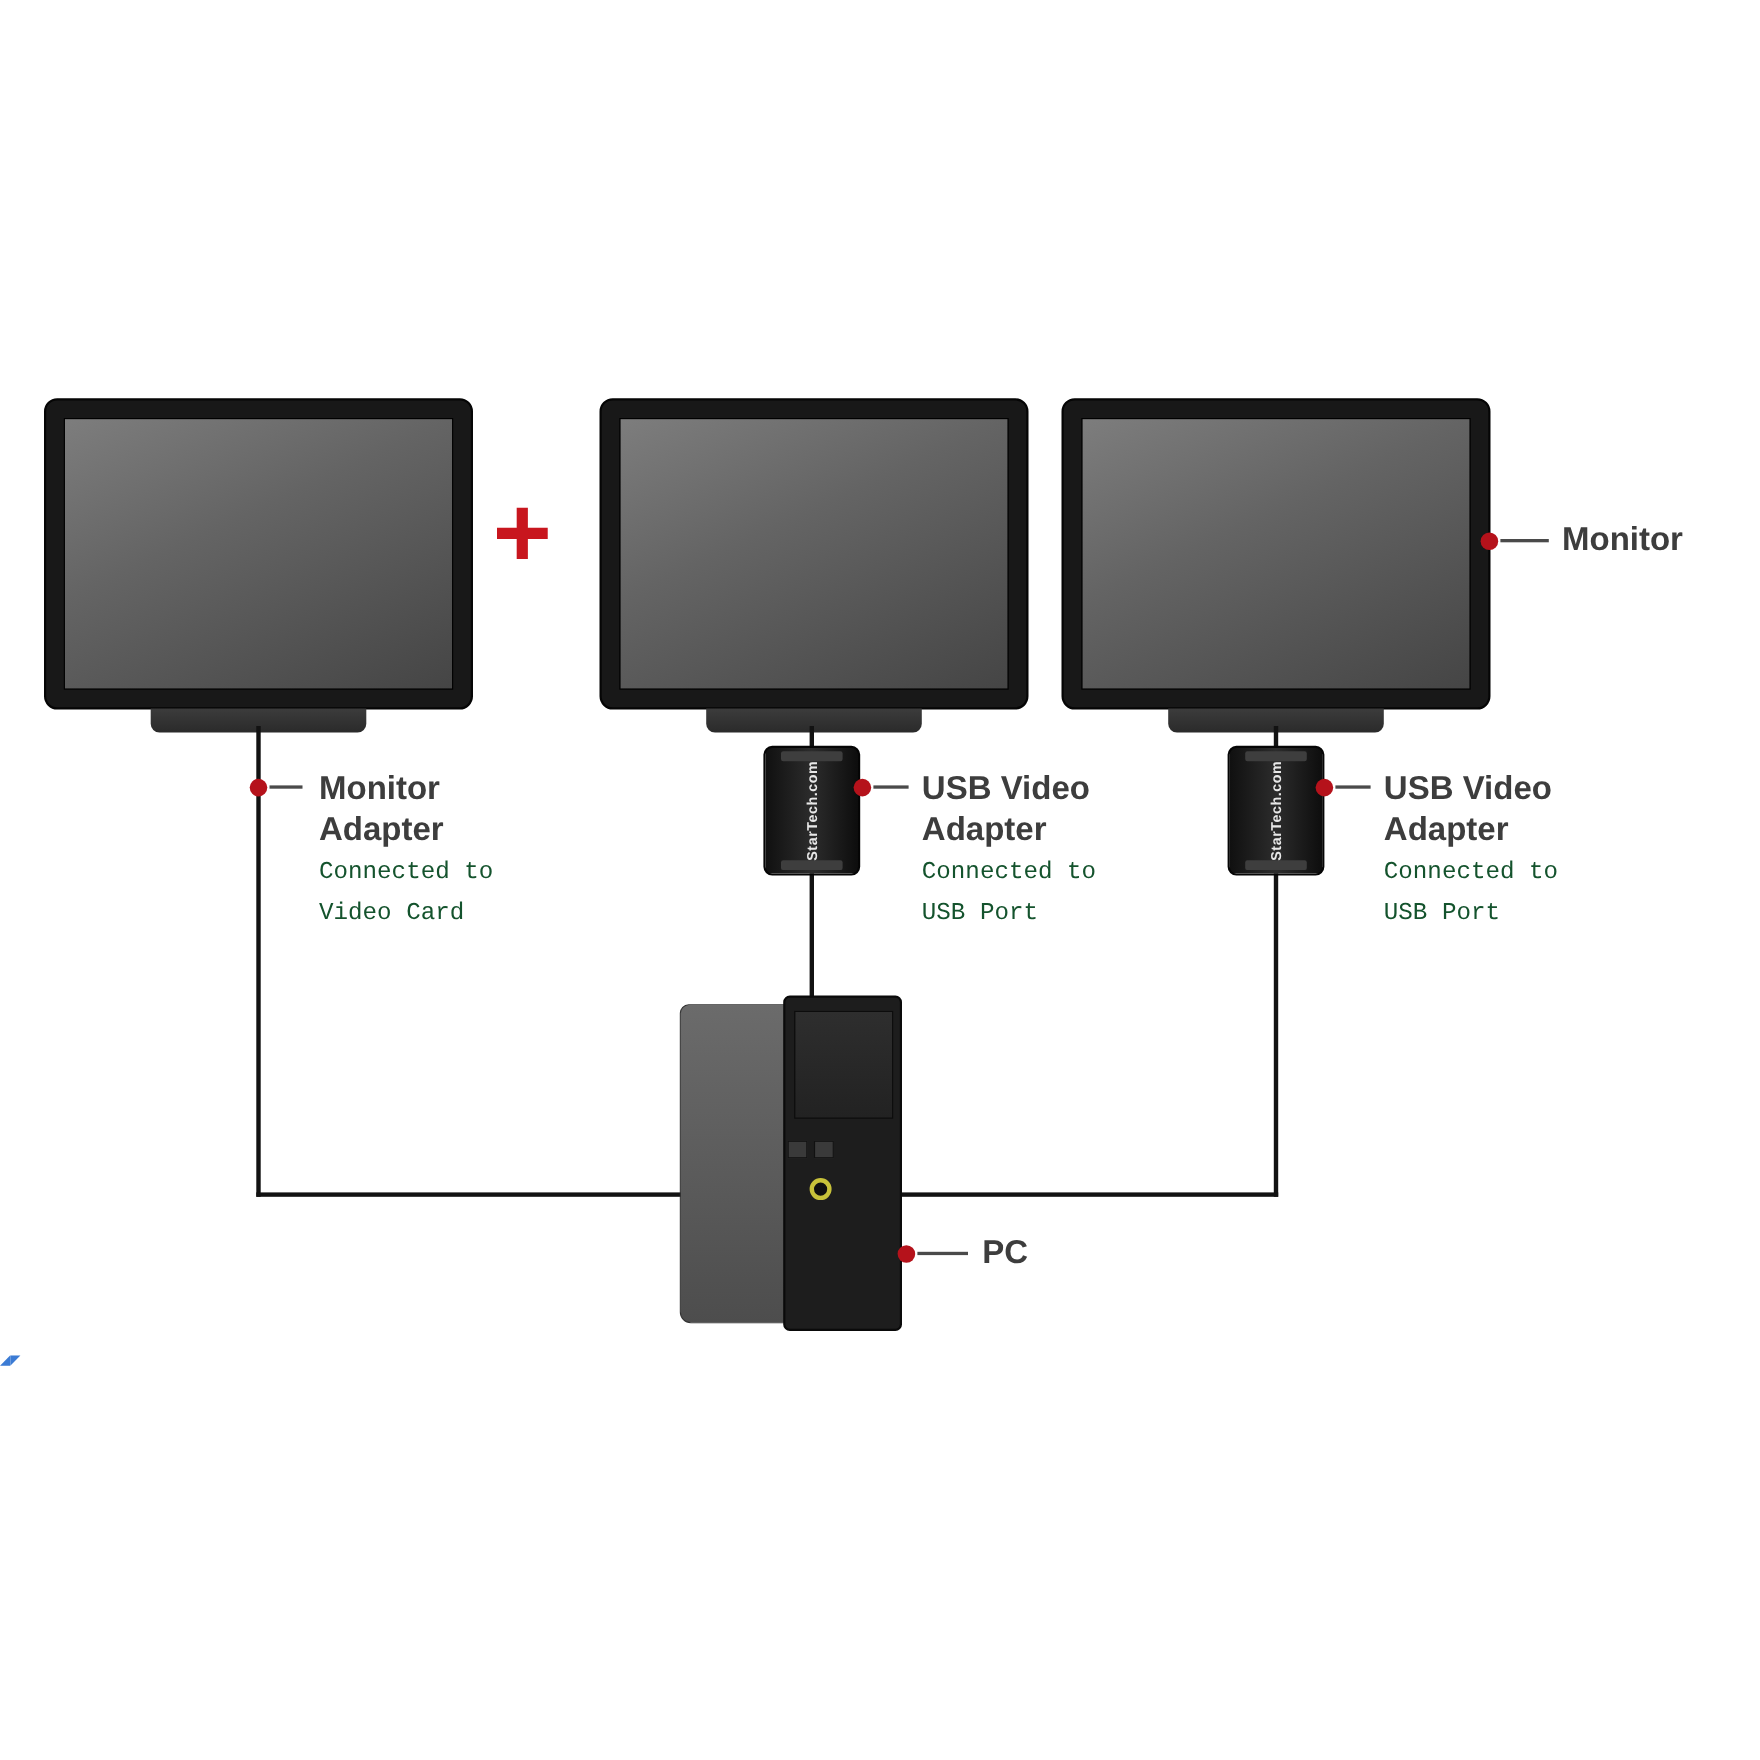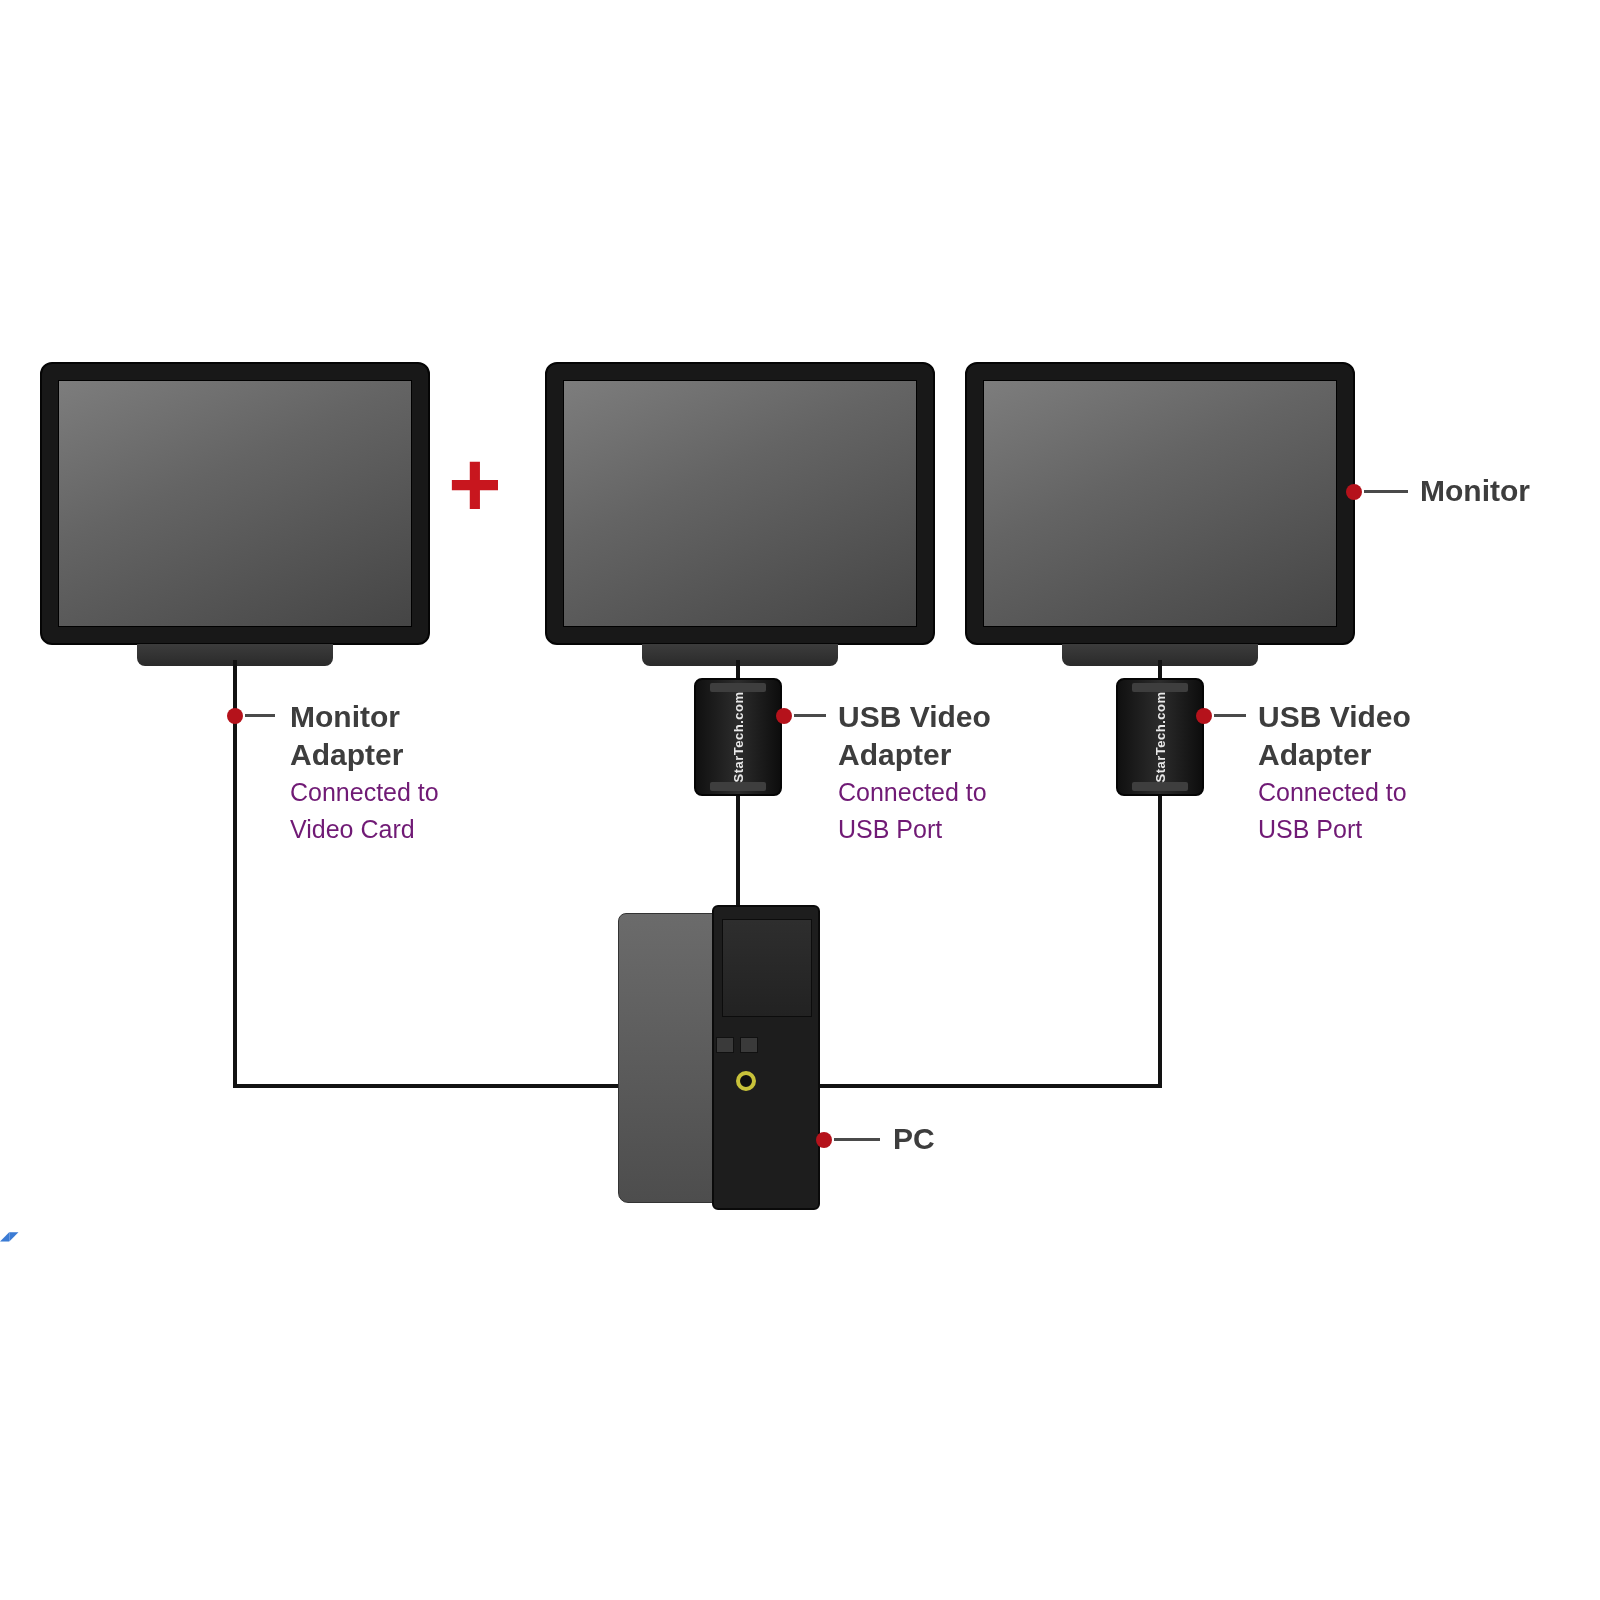--- a/index.html
+++ b/index.html
@@ -62,21 +62,21 @@
     color:#e8e8e8;font-size:13px;font-weight:700;letter-spacing:0.5px;
   }
   
   .dot{
     position:absolute;width:16px;height:16px;border-radius:50%;
     background:#b5121b;
   }
   .callout-line{position:absolute;height:3px;background:#4a4a4a;}
   .label-block{position:absolute;}
   .lbl-bold{font-size:30px;font-weight:700;color:#3d3d3d;line-height:38px;}
-  .lbl-reg{font-size:25px;font-weight:400;color:#701a75;line-height:37px;}
+  .lbl-reg{font-size:22px;font-weight:400;color:#14532d;line-height:37px;font-family:Liberation Mono, monospace;}
   .lbl-single{font-size:30px;font-weight:700;color:#3d3d3d;}
   
   .pc{
     position:absolute;left:618px;top:905px;width:202px;height:305px;
   }
   .pc .side{
     position:absolute;left:0;top:8px;width:96px;height:290px;
     background:linear-gradient(180deg,#6b6b6b,#4d4d4d);
     border:1px solid #333;border-radius:8px 0 0 10px;
     box-sizing:border-box;

